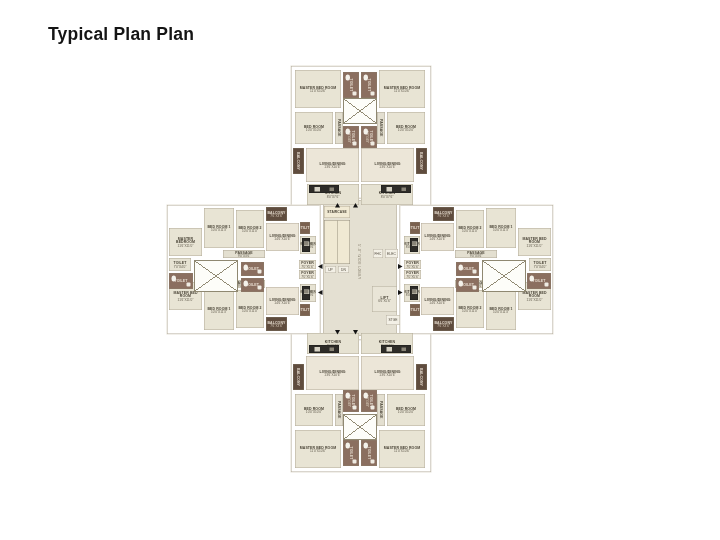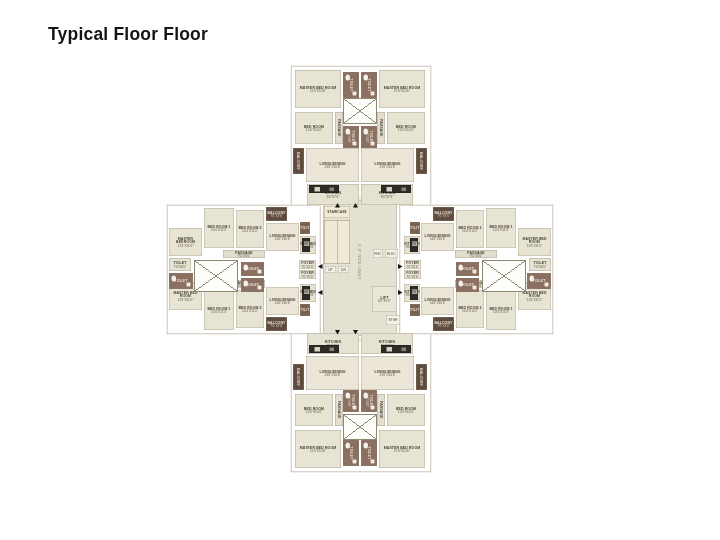--- a/index.html
+++ b/index.html
@@ -65,21 +65,21 @@
   }
   .arrow{position:absolute;width:0;height:0;border:solid transparent}
   .arrow.up{border-width:0 5px 9px 5px;border-bottom-color:#141414}
   .arrow.down{border-width:9px 5px 0 5px;border-top-color:#141414}
   .arrow.left{border-width:5px 9px 5px 0;border-right-color:#141414}
   .arrow.right{border-width:5px 0 5px 9px;border-left-color:#141414}
 </style>
 </head>
 <body>
 
-<h1 class="title">Typical Floor Floor</h1>
+<h1 class="title">Typical Plan Plan</h1>
 <div id="plan">
     <div class="slab" style="left: 248px; top: 0px; width: 280px; height: 284px;"></div>
     <div class="slab" style="left: 248px; top: 528px; width: 280px; height: 284px;"></div>
     <div class="slab" style="left: 0px; top: 278px; width: 316px; height: 258px;"></div>
     <div class="slab" style="left: 456px; top: 278px; width: 316px; height: 258px;"></div>
     <div class="slab" style="left: 306px; top: 264px; width: 160px; height: 284px;"></div>
     <div class="room core" style="left: 312px; top: 268px; width: 148px; height: 272px; background: rgb(228, 224, 210);"></div>
     <div class="room bed" style="left: 256px; top: 8px; width: 92px; height: 76px; background: rgb(232, 228, 212);">
       <div class="lbl">MASTER BED ROOM</div>
       <div class="dims">11'0"X10'6"</div>

